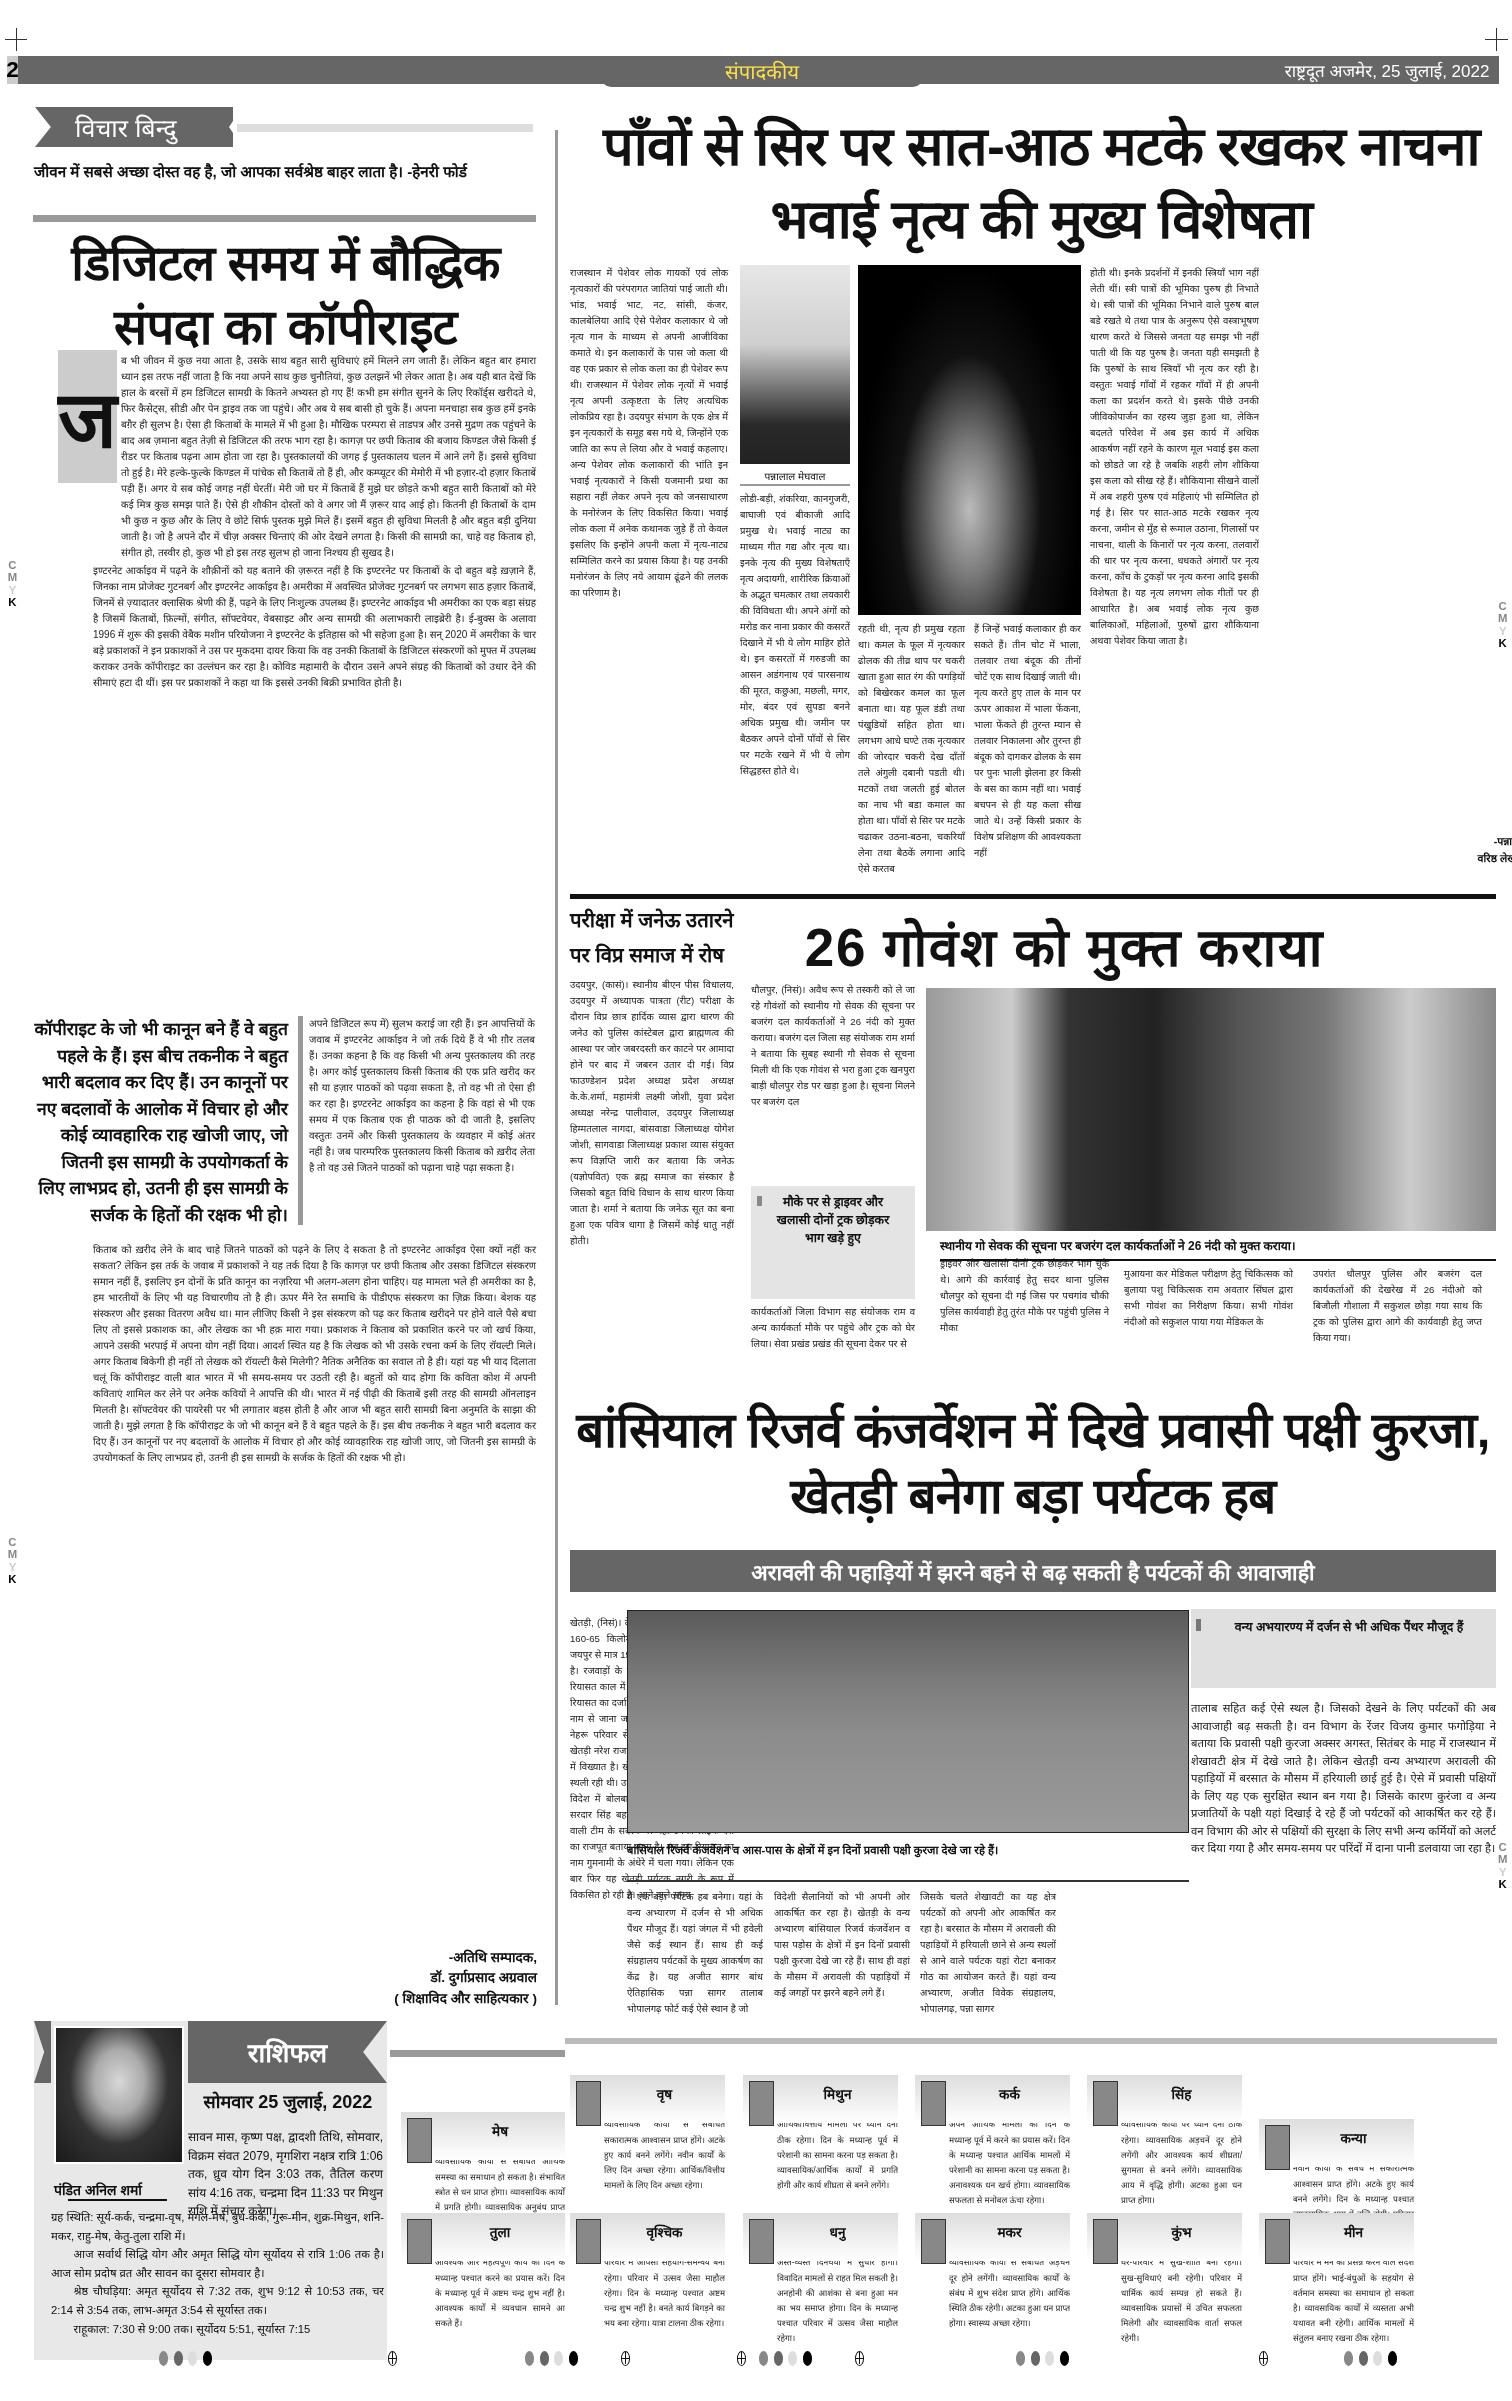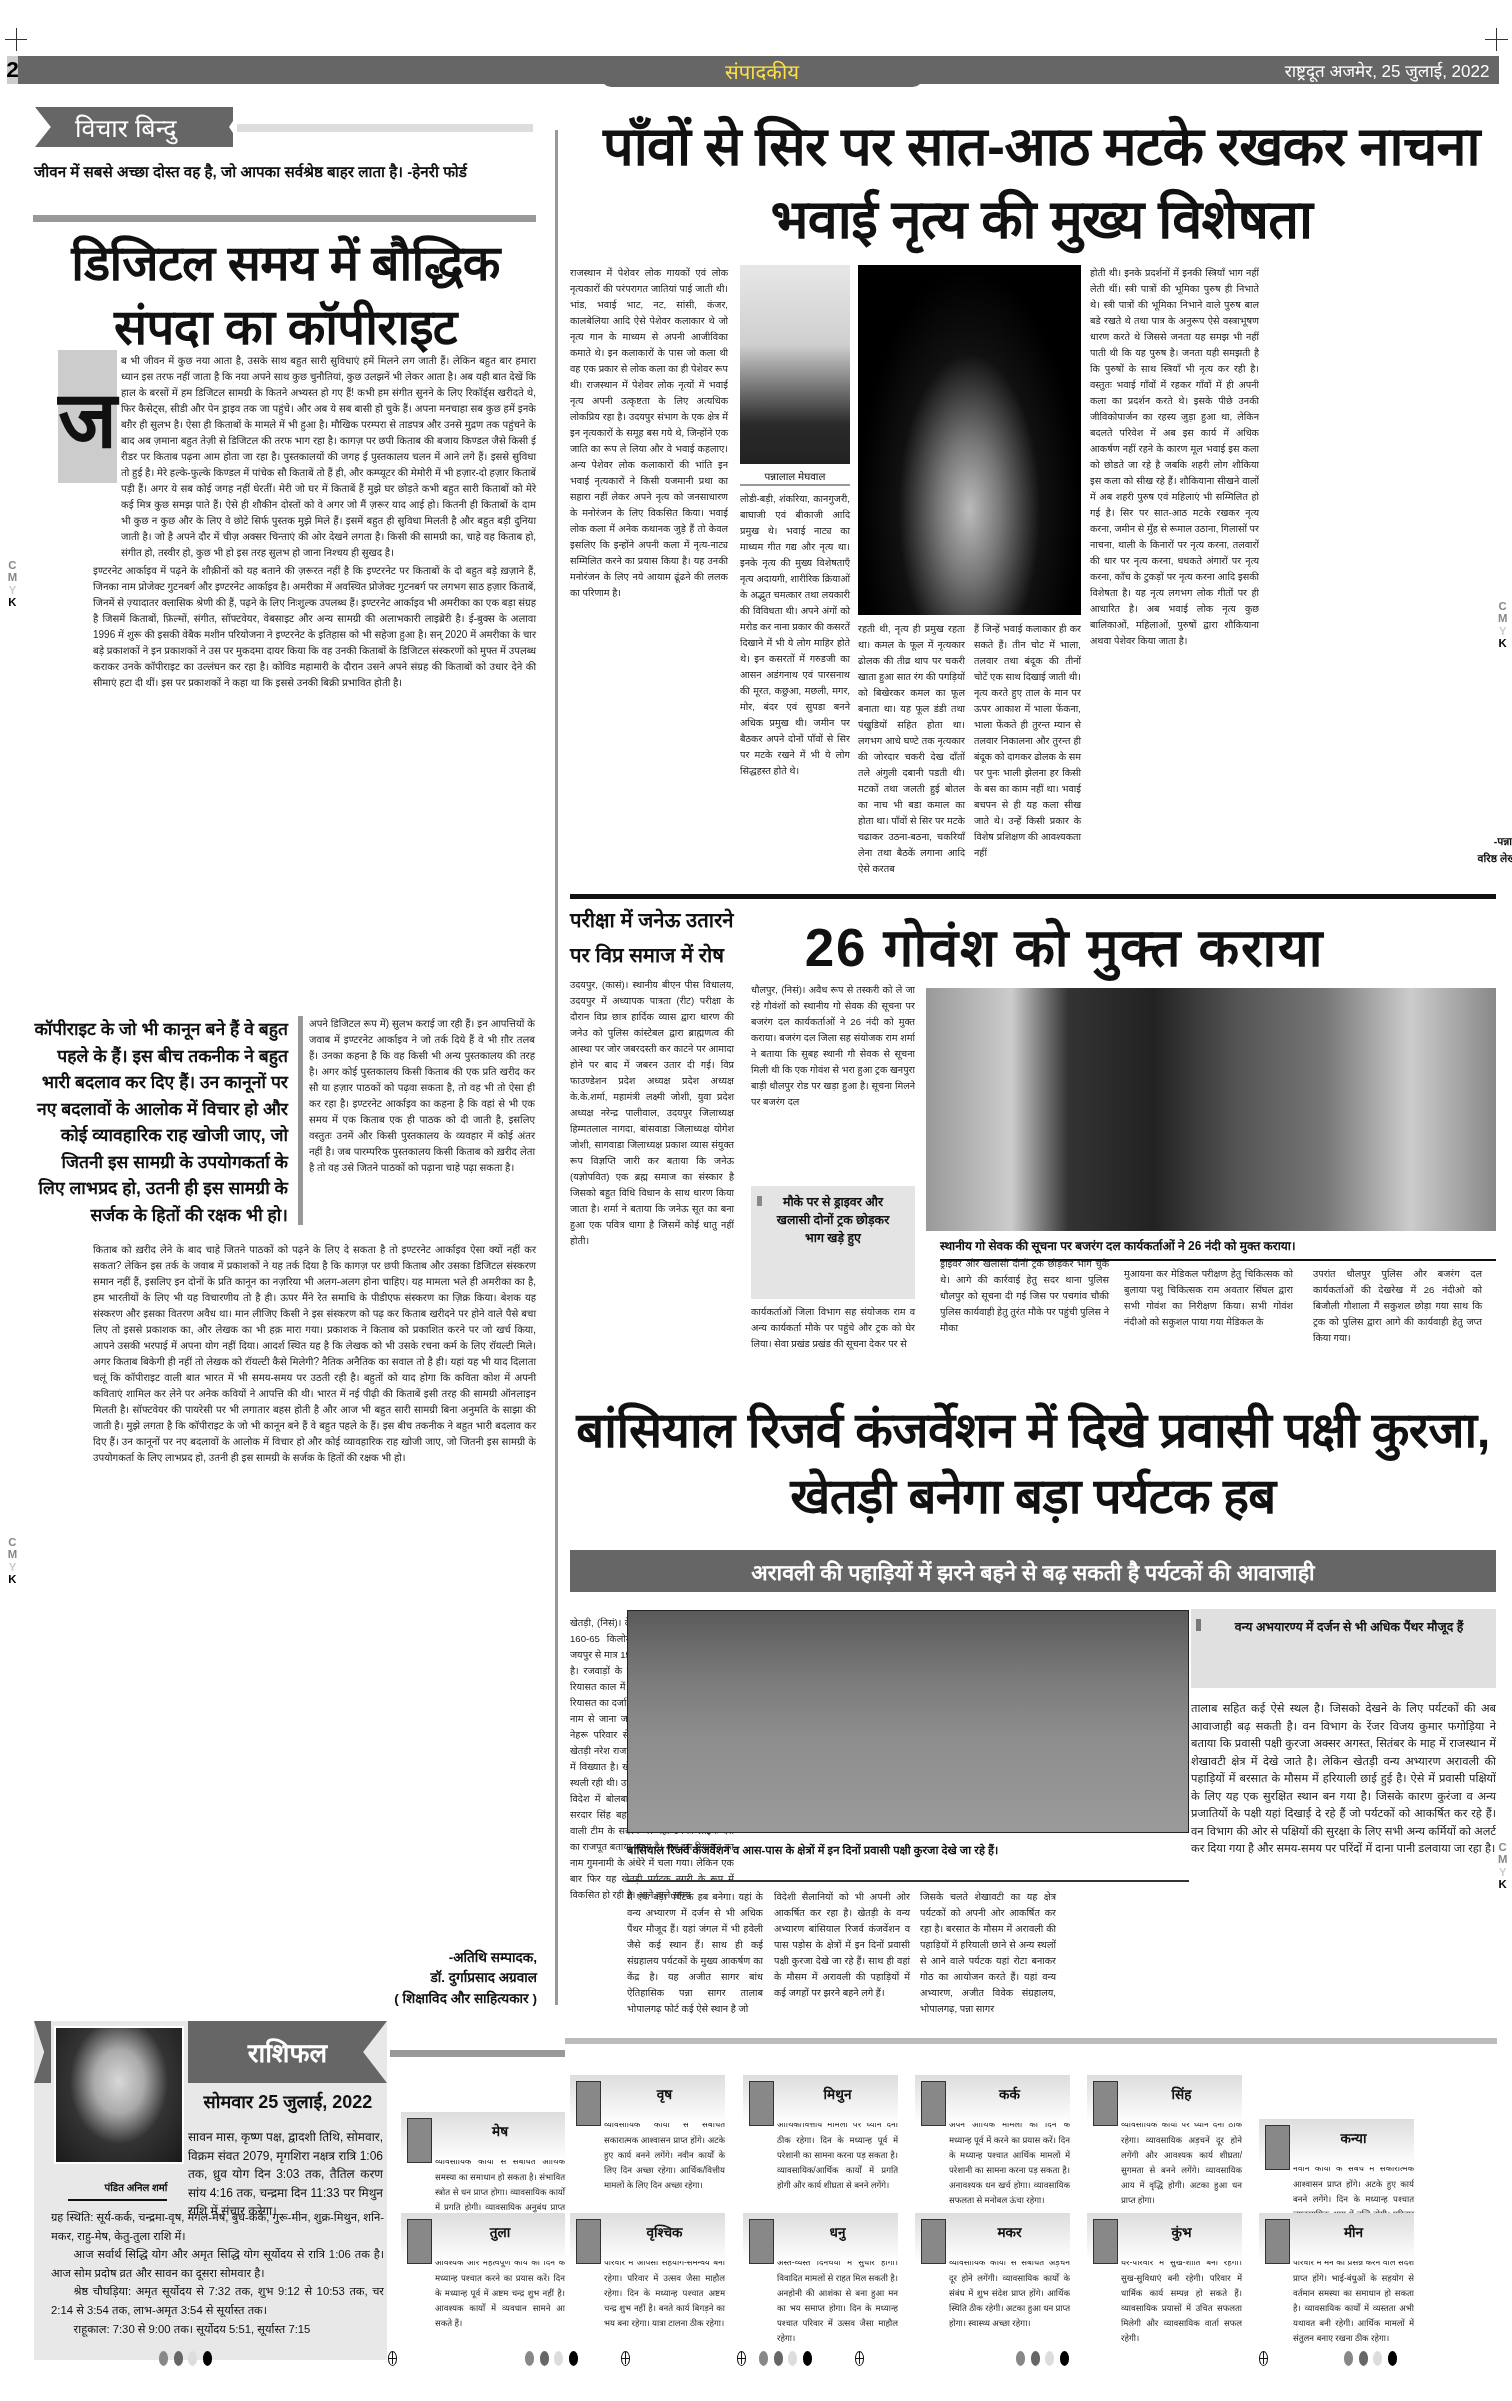--- a/index.html
+++ b/index.html
@@ -78,21 +78,21 @@
   #ban-caption-rule { left: 627px; top: 1880px; width: 562px; height: 1.7px; background: #333; }
   #ban-col2 { left: 627px; top: 1889px; width: 169px; }
   #ban-col3 { left: 799px; top: 1889px; width: 169px; }
   #ban-col4 { left: 971px; top: 1889px; width: 169px; }
   #ban-end-rule { left: 565px; top: 2038px; width: 932px; height: 5.6px; background: #bbb; }
 
   
   #rashi-panel { left: 34px; top: 2021px; width: 353px; height: 339px; background: #e8e8e8; }
   #rashi-ribbon-left { left: 34px; top: 2021px; width: 17px; height: 62px; background: #666; clip-path: polygon(0 0,100% 0,100% 100%,0 100%,60% 50%); }
   #astrologer-photo { left: 54px; top: 2026px; width: 130px; height: 138px; background: radial-gradient(ellipse at 50% 40%, #d8d8d8 0%, #aaa 28%, #333 55%, #1a1a1a 100%); border: 2.3px solid #fff; }
-  #astrologer-name { left: 71px; top: 2180px; width: 130px; text-align: center; font-size: 10px; font-weight: bold; }
+  #astrologer-name { left: 54px; top: 2180px; width: 130px; font-size: 14px; font-weight: bold; }
   #astrologer-rule { left: 68px; top: 2199px; width: 99px; height: 1.7px; background: #111; }
   #rashi-title { left: 188px; top: 2021px; width: 199px; height: 62px; background: #666; color: #fff; font-size: 26px; font-weight: bold; display:flex; align-items:center; justify-content:center; clip-path: polygon(0 0,100% 0,88% 50%,100% 100%,0 100%); }
   #rashi-title-bar { left: 390px; top: 2050px; width: 175px; height: 6.8px; background: #999; }
   #panchang-date { left: 192px; top: 2089px; width: 192px; text-align: center; font-size: 18px; font-weight: bold; }
   #panchang-body { left: 188px; top: 2116px; width: 195px; font-size: 12px; line-height: 18.6px; text-align: justify; margin-top: 12px; }
   #panchang-body-2 { left: 51px; top: 2208px; width: 333px; font-size: 11.3px; line-height: 18.6px; text-align: justify; }
   #panchang-body-2 p { text-indent: 22.6px; }
 
   .rashi-card { position: absolute; width: 155px; }
   .rashi-card .head { height: 48px; background: linear-gradient(180deg,#ddd 0%, #fff 100%); position: relative; }

